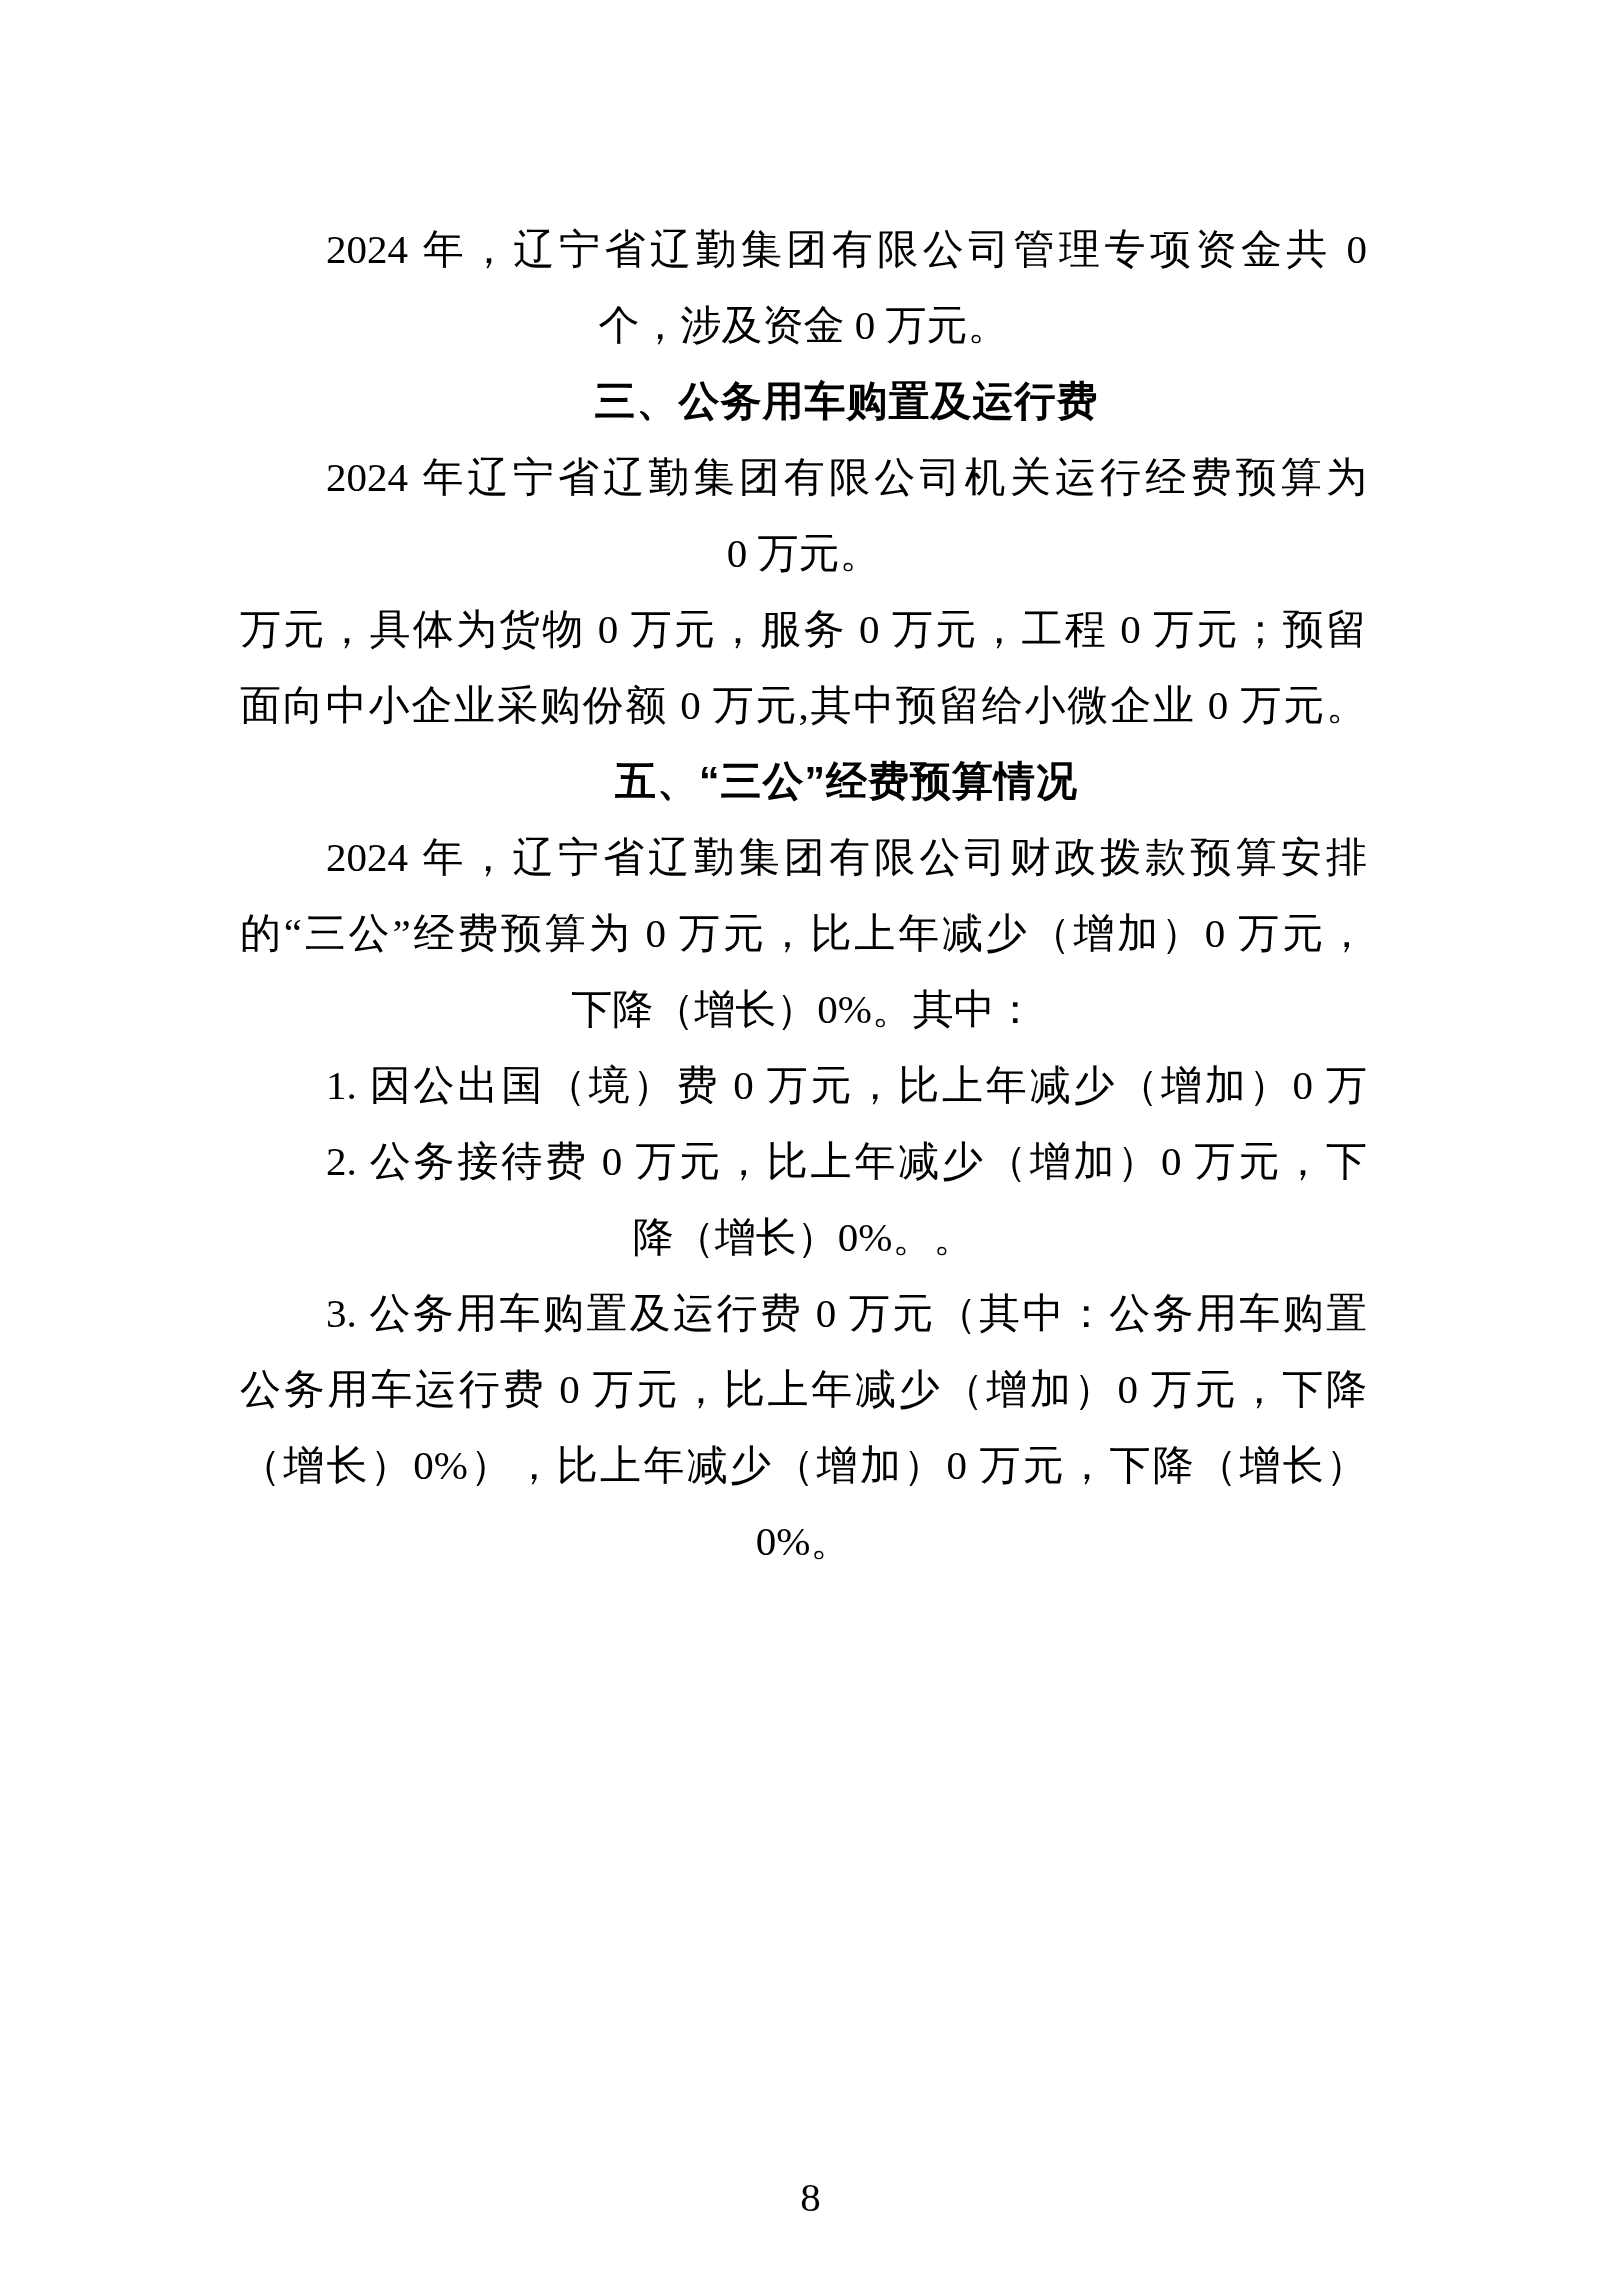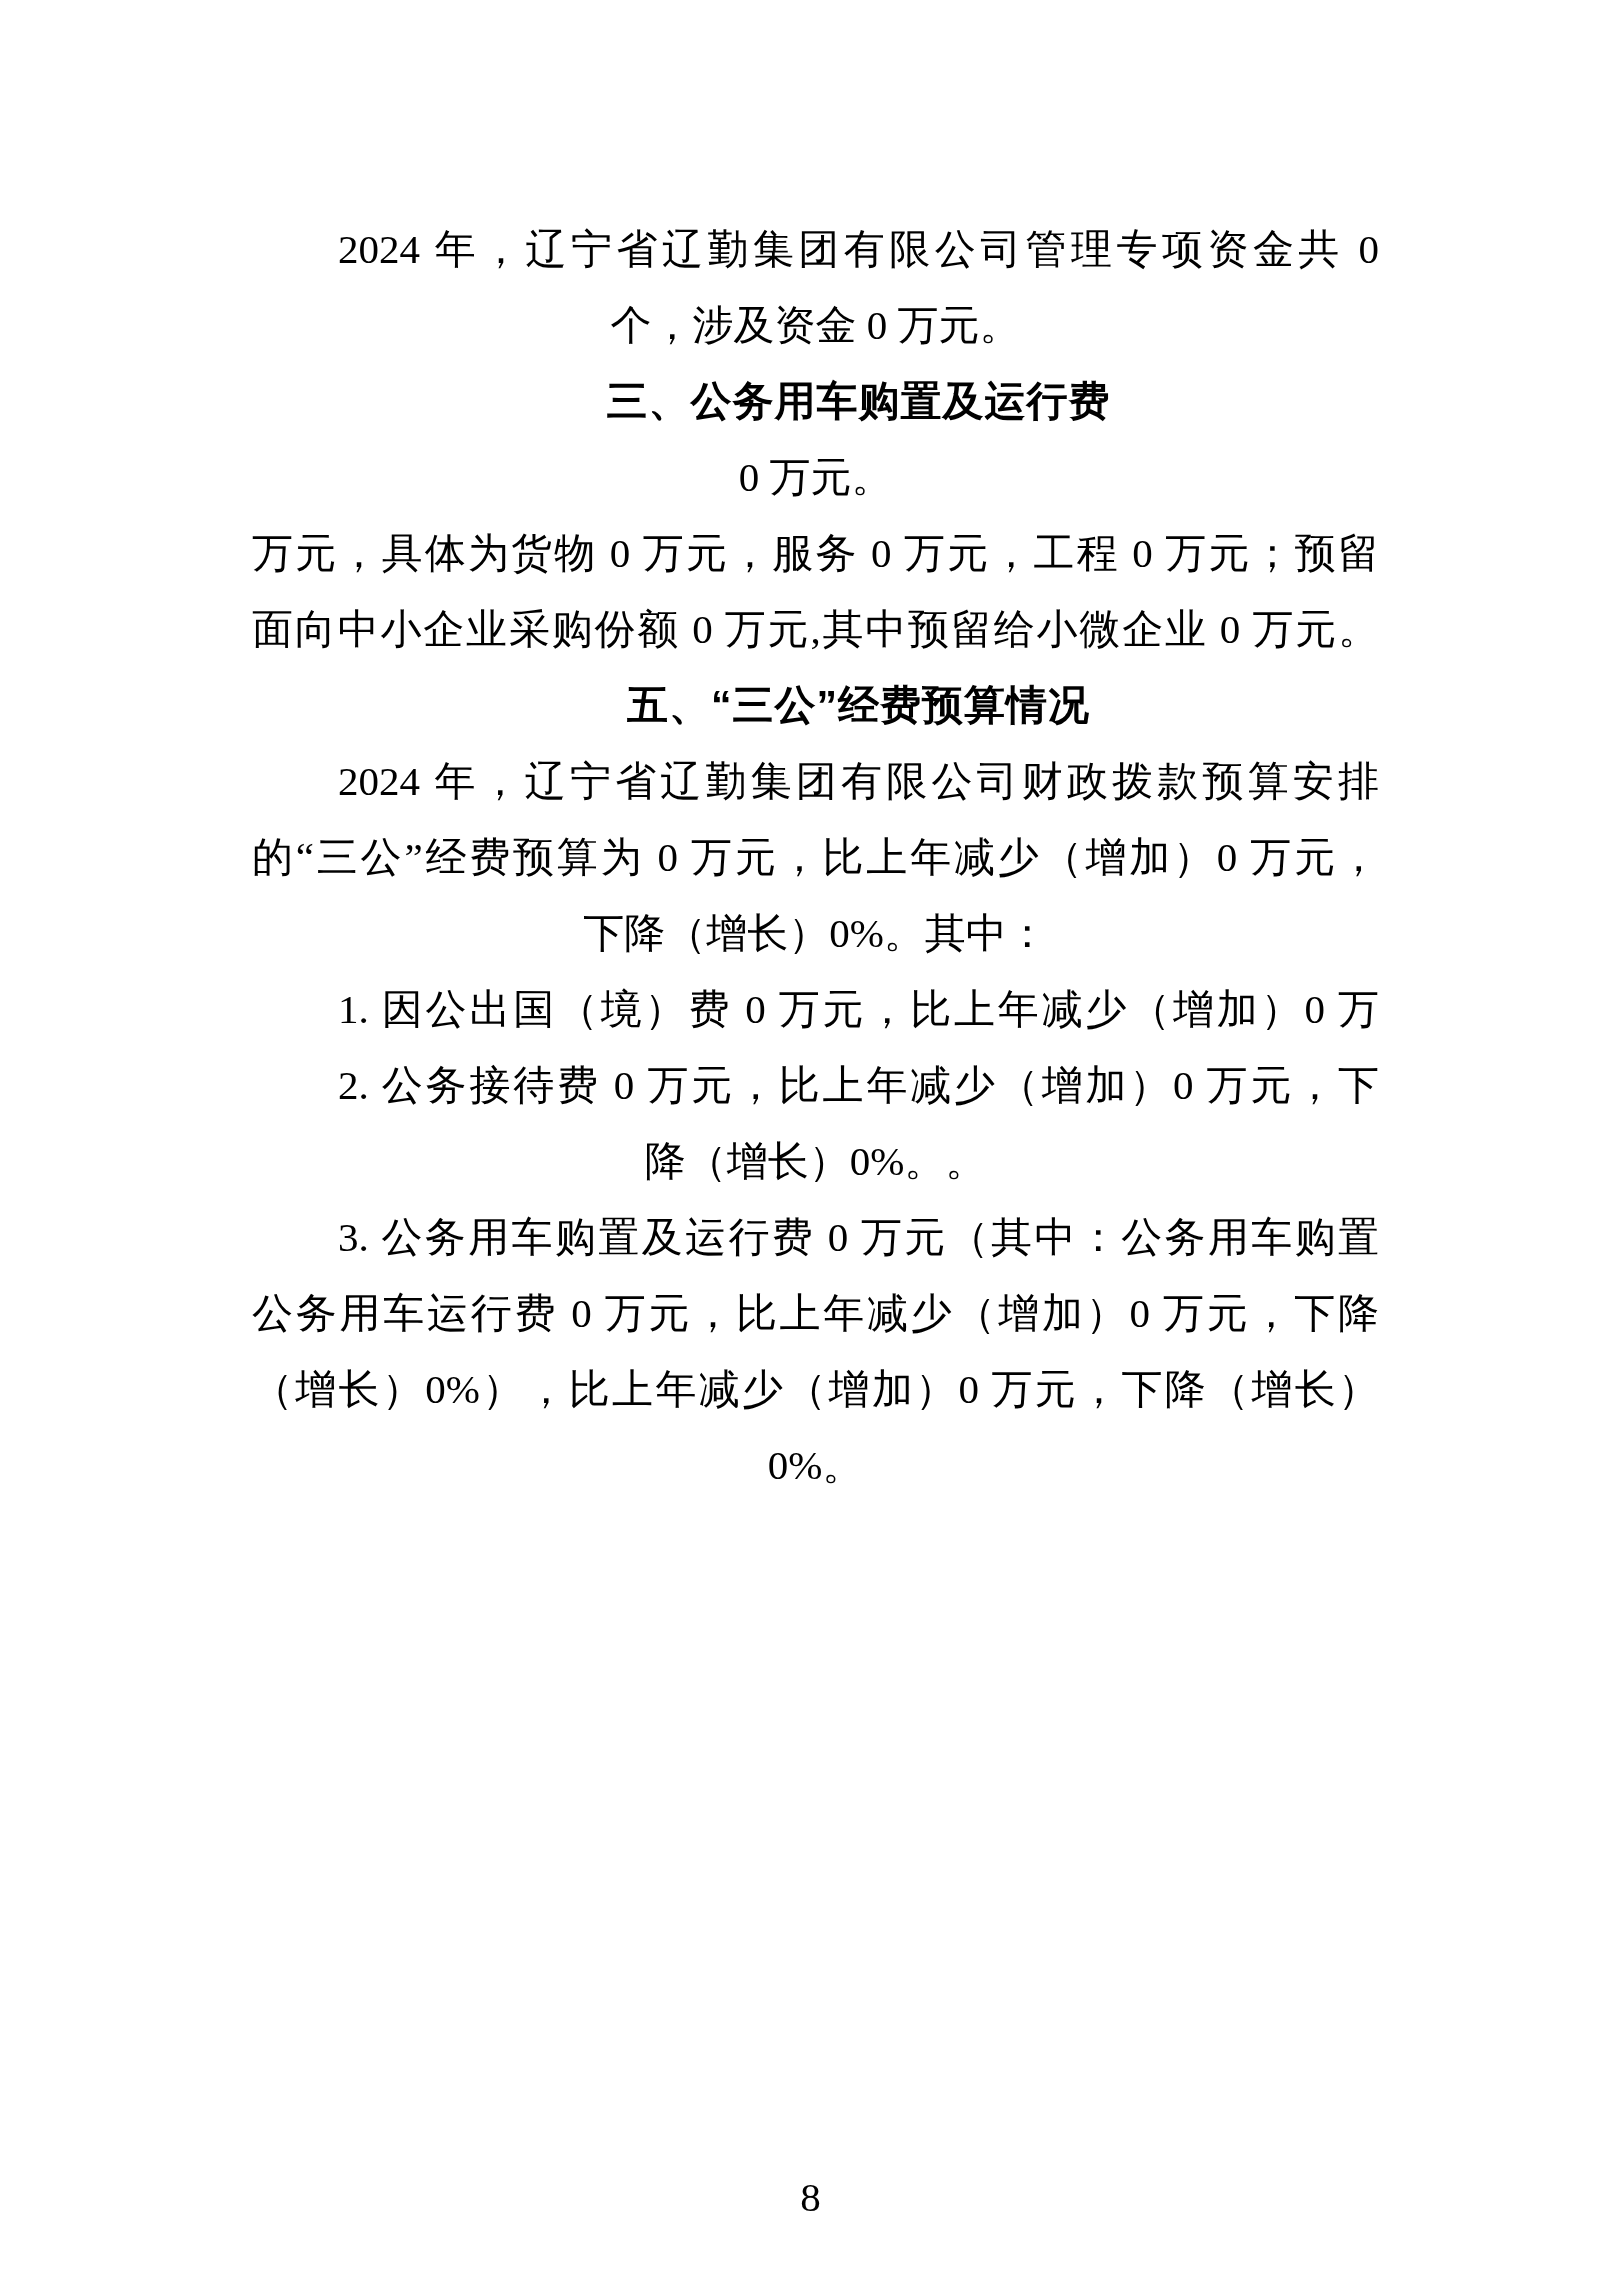--- a/index.html
+++ b/index.html
@@ -7,21 +7,21 @@
     position: relative;
     width: 1621px;
     height: 2293px;
     background: #ffffff;
     color: #000000;
     font-family: "Liberation Serif", "DejaVu Serif", serif;
     overflow: hidden;
   }
   .doc-body {
     position: absolute;
-    left: 252px;
+    left: 240px;
     top: 211px;
     width: 1127px;
   }
   .line {
     height: 76px;
     line-height: 76px;
     font-size: 41px;
     white-space: nowrap;
     text-align: center;
   }
@@ -53,20 +53,21 @@
   }
 </style>
 </head>
 <body>
 
 <div class="page">
   <main class="doc-body" id="doc-body">
       <div class="line body indent fill">2024 年，辽宁省辽勤集团有限公司管理专项资金共 0</div>
       <div class="line body">个，涉及资金 0 万元。</div>
       <div class="line heading indent">三、公务用车购置及运行费</div>
+      <div class="line body indent fill">2024 年辽宁省辽勤集团有限公司机关运行经费预算为</div>
       <div class="line body">0 万元。</div>
       <div class="line body fill">万元，具体为货物 0 万元，服务 0 万元，工程 0 万元；预留</div>
       <div class="line body fill">面向中小企业采购份额 0 万元,其中预留给小微企业 0 万元。</div>
       <div class="line heading indent">五、“三公”经费预算情况</div>
       <div class="line body indent fill">2024 年，辽宁省辽勤集团有限公司财政拨款预算安排</div>
       <div class="line body fill">的“三公”经费预算为 0 万元，比上年减少（增加）0 万元，</div>
       <div class="line body">下降（增长）0%。其中：</div>
       <div class="line body indent fill">1. 因公出国（境）费 0 万元，比上年减少（增加）0 万</div>
       <div class="line body indent fill">2. 公务接待费 0 万元，比上年减少（增加）0 万元，下</div>
       <div class="line body">降（增长）0%。。</div>

